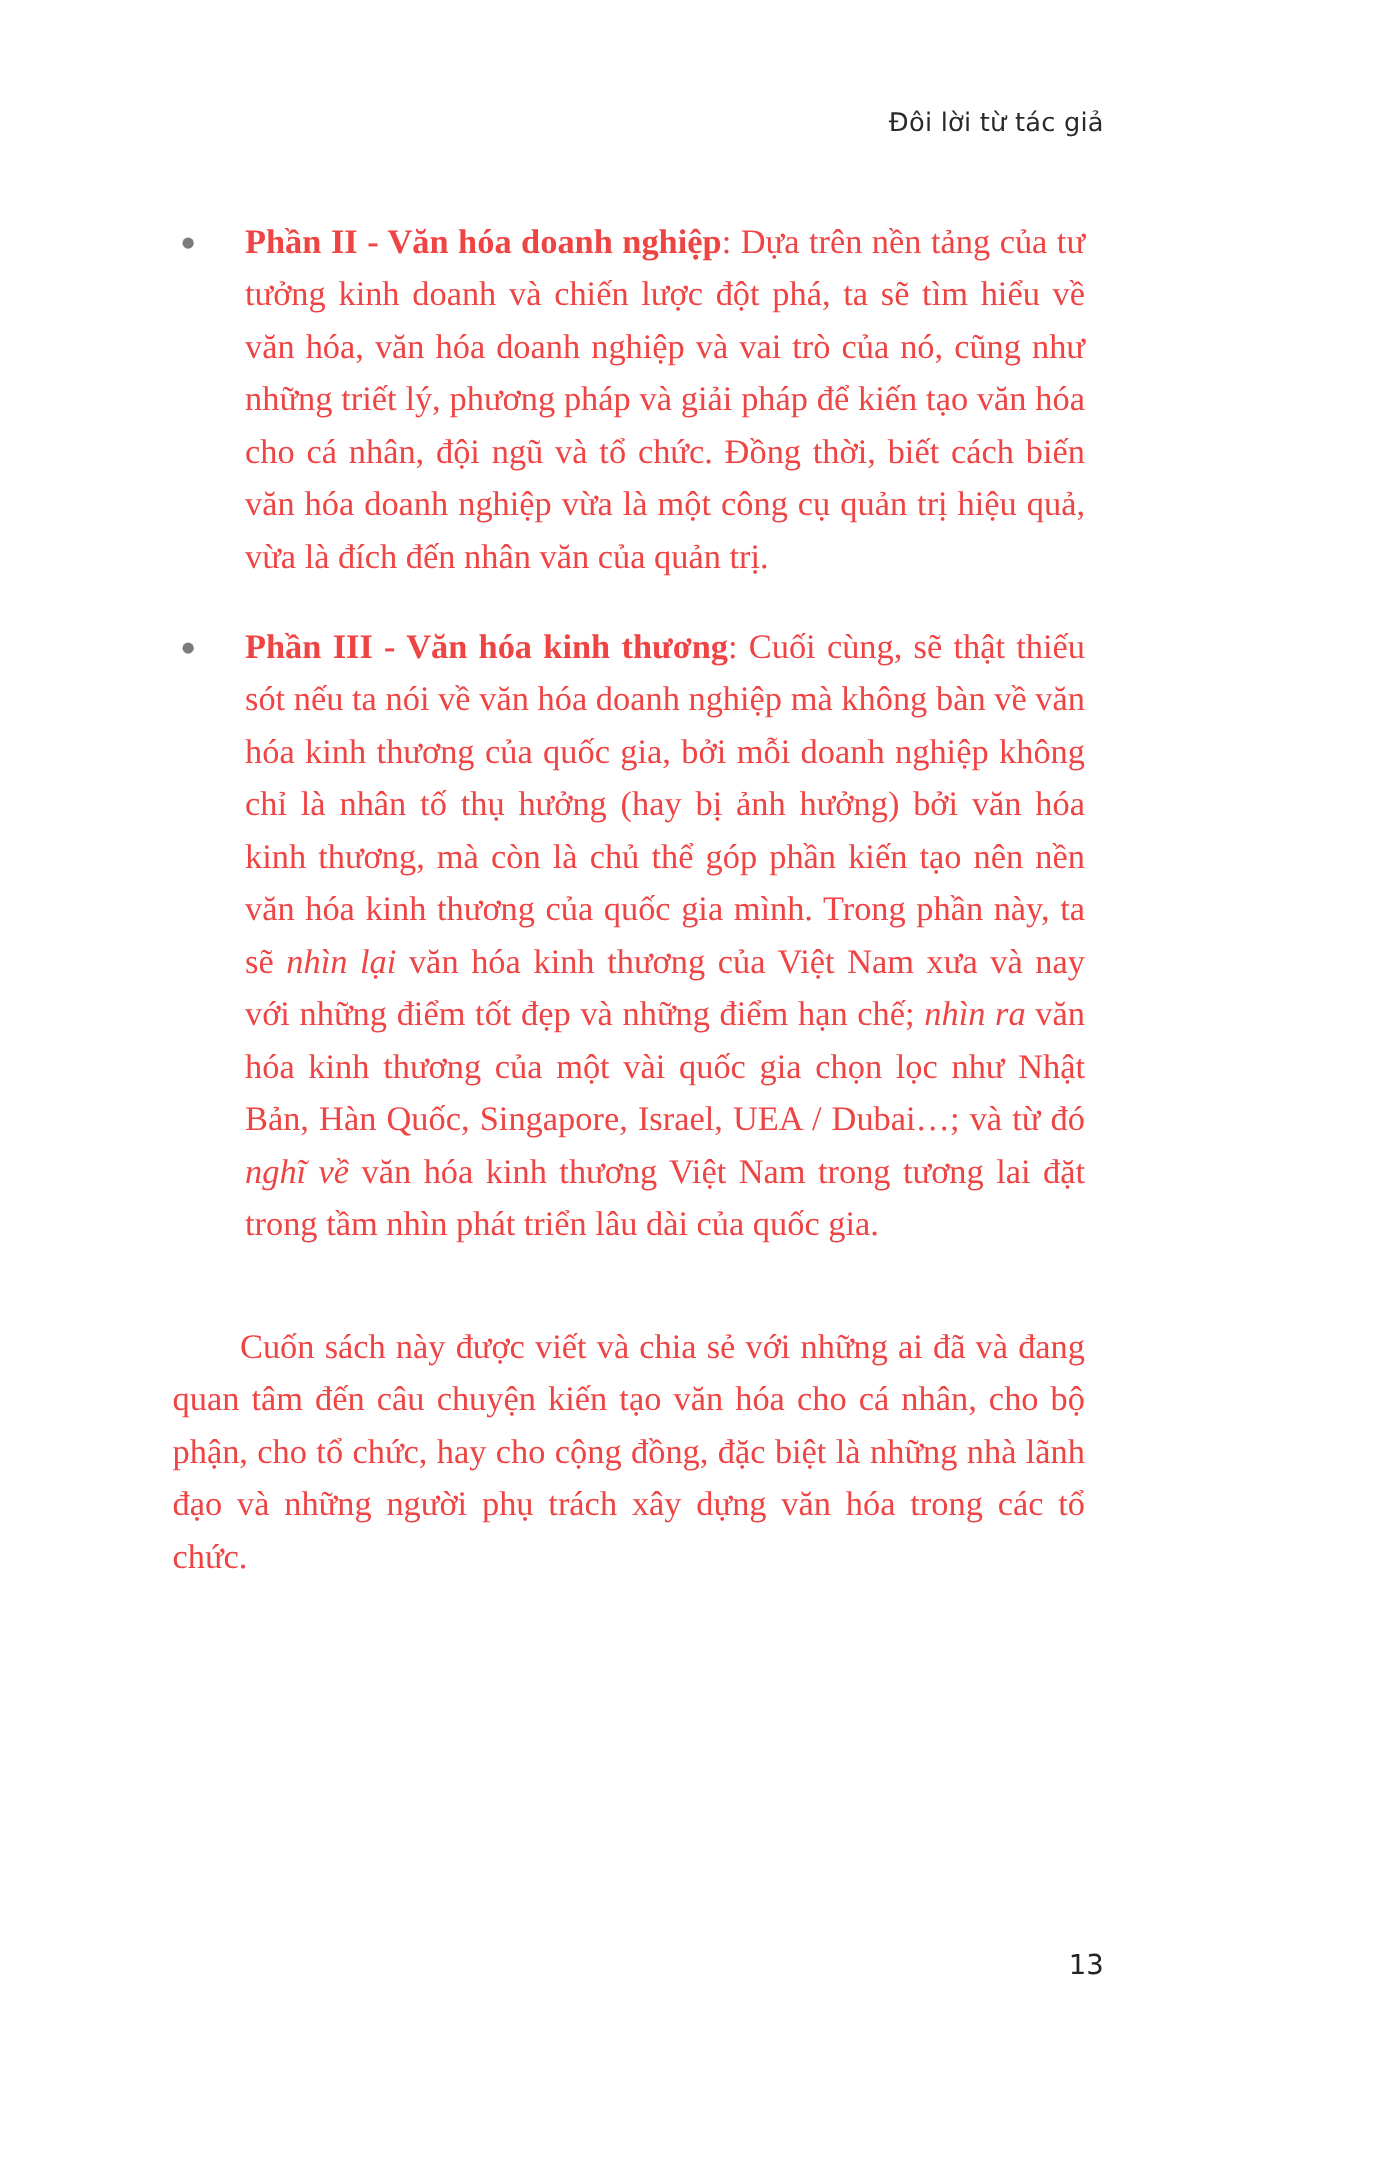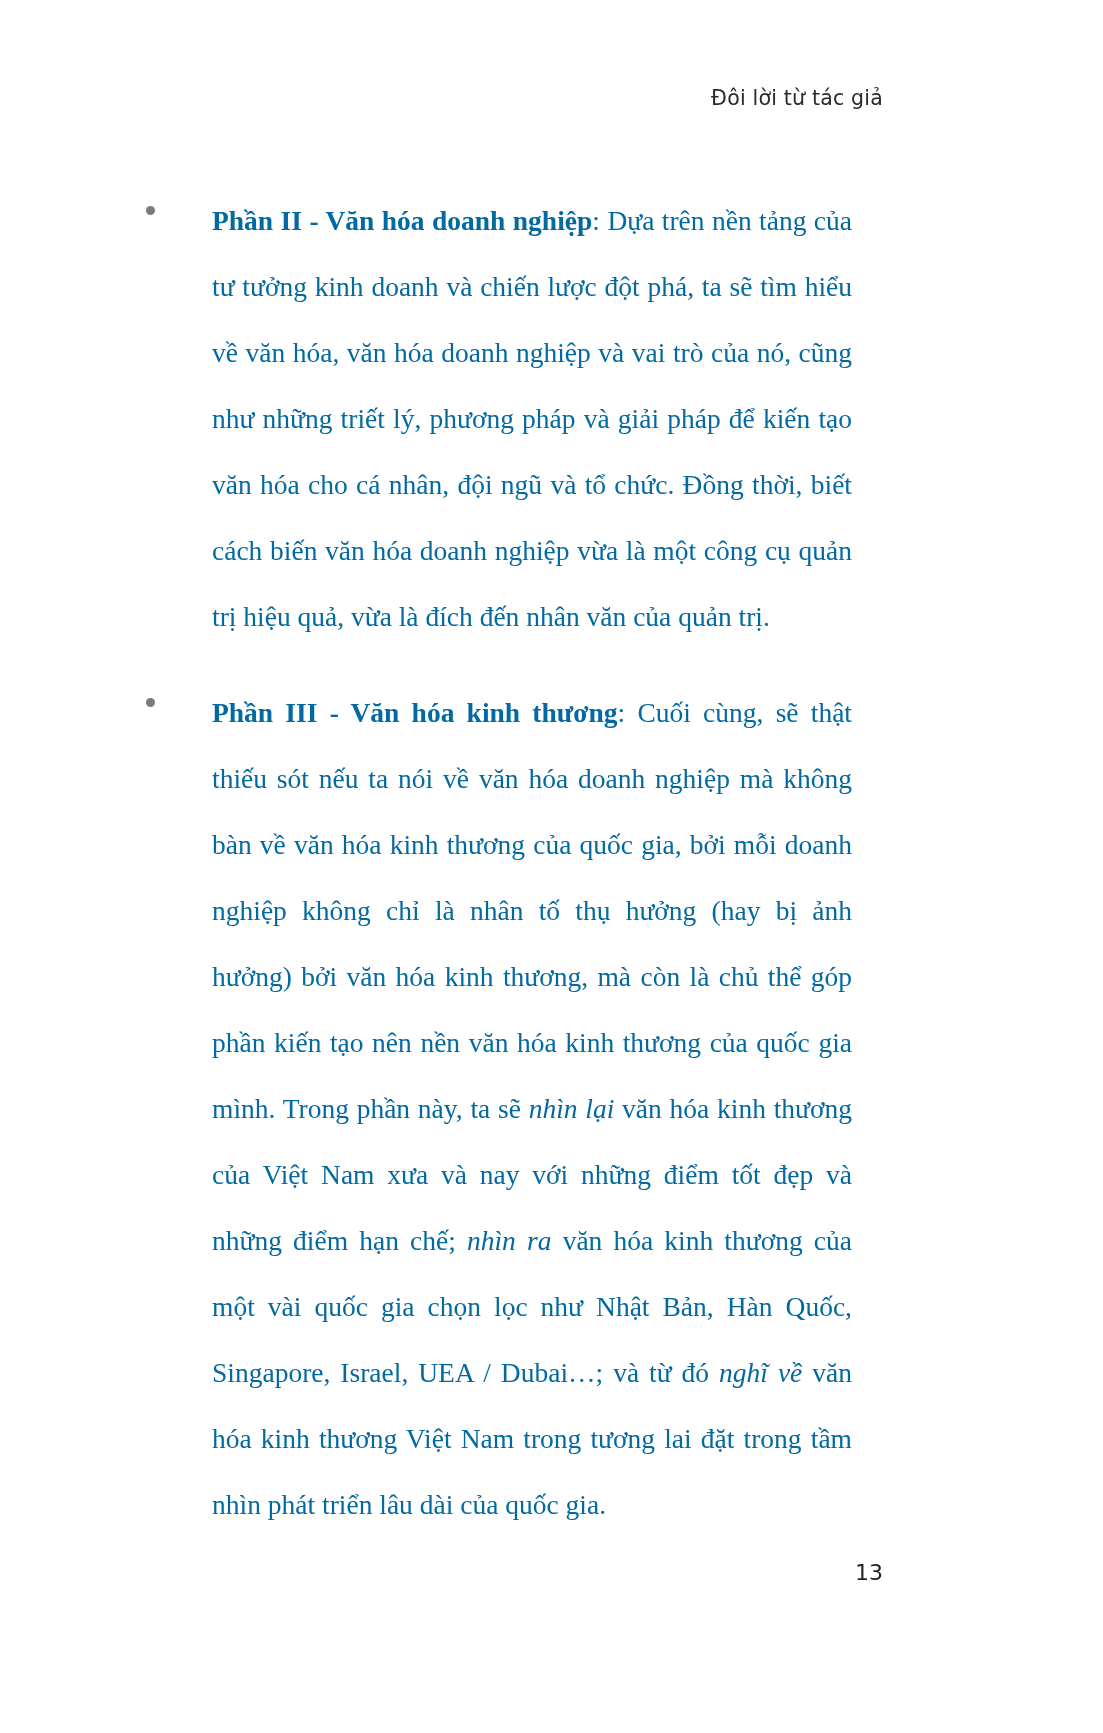--- a/index.html
+++ b/index.html
@@ -48,26 +48,26 @@
     left: 8px;
     top: 18px;
     width: 9px;
     height: 9px;
     border-radius: 50%;
     background: #7b7b7b;
   }
 
   .para {
     font-size: 27.5px;
-    line-height: 66px;
+    line-height: 42px;
     text-align: justify;
     text-justify: inter-word;
     hyphens: none;
-    margin: 16px;
-    color: #0369a1;
+    margin: 0;
+    color: #ef4444;
   }
   .para.closing {
     text-indent: 54px;
     margin-top: 56px;
   }
 
   .lead-in {
     font-weight: bold;
   }
   .em {
@@ -100,18 +100,19 @@
     <div class="bullet-item">
       <span class="bullet-dot"></span>
       <p class="para"><span class="lead-in">Phần II  -  Văn hóa doanh nghiệp</span><span>: Dựa trên nền tảng của tư tưởng kinh doanh và chiến lược đột phá, ta sẽ tìm hiểu về văn hóa, văn hóa doanh nghiệp và vai trò của nó, cũng như những triết lý, phương pháp và giải pháp để kiến tạo văn hóa cho cá nhân, đội ngũ và tổ chức. Đồng thời, biết cách biến văn hóa doanh nghiệp vừa là một công cụ quản trị hiệu quả, vừa là đích đến nhân văn của quản trị.</span></p>
     </div>
 
     <div class="bullet-item">
       <span class="bullet-dot"></span>
       <p class="para"><span class="lead-in">Phần III - Văn hóa kinh thương</span><span>: Cuối cùng, sẽ thật thiếu sót nếu ta nói về văn hóa doanh nghiệp mà không bàn về văn hóa kinh thương của quốc gia, bởi mỗi doanh nghiệp không chỉ là nhân tố thụ hưởng (hay bị ảnh hưởng) bởi văn hóa kinh thương, mà còn là chủ thể góp phần kiến tạo nên nền văn hóa kinh thương của quốc gia mình. Trong phần này, ta sẽ </span><span class="em">nhìn lại</span><span> văn hóa kinh thương của Việt Nam xưa và nay với những điểm tốt đẹp và những điểm hạn chế; </span><span class="em">nhìn ra</span><span> văn hóa kinh thương của một vài quốc gia chọn lọc như Nhật Bản, Hàn Quốc, Singapore, Israel, UEA / Dubai…; và từ đó </span><span class="em">nghĩ về</span><span> văn hóa kinh thương Việt Nam trong tương lai đặt trong tầm nhìn phát triển lâu dài của quốc gia.</span></p>
     </div>
 
+    <p class="para closing">Cuốn sách này được viết và chia sẻ với những ai đã và đang quan tâm đến câu chuyện kiến tạo văn hóa cho cá nhân, cho bộ phận, cho tổ chức, hay cho cộng đồng, đặc biệt là những nhà lãnh đạo và những người phụ trách xây dựng văn hóa trong các tổ chức.</p>
 
   </div>
 
   <div class="folio">13</div>
 
 </div>
 
 </body></html>

